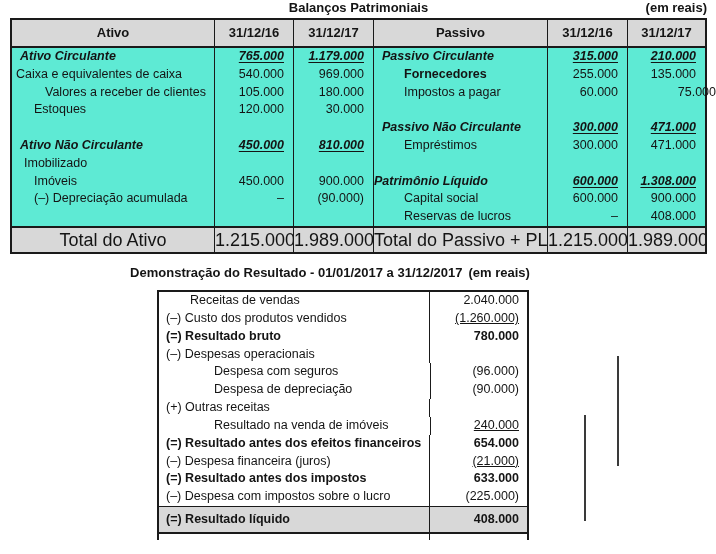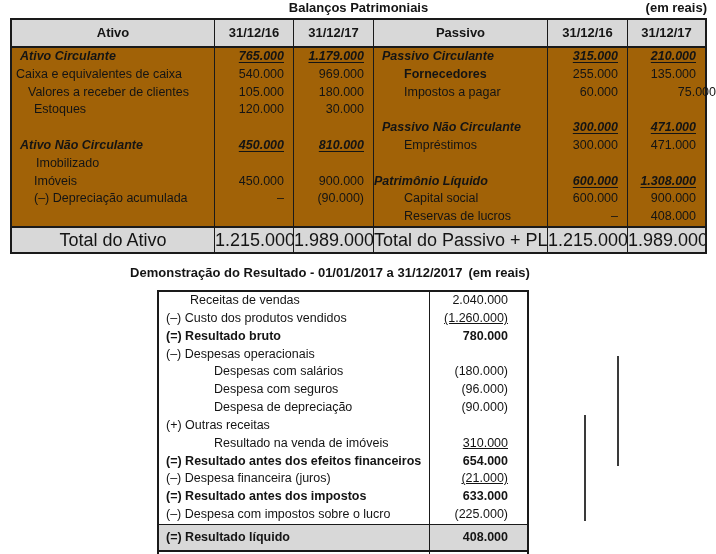--- a/index.html
+++ b/index.html
@@ -8,21 +8,21 @@
   
   .bs-title{position:absolute;left:10px;top:0;width:697px;text-align:center;
             font-size:13px;font-weight:bold;line-height:16px;}
   .bs-unit{position:absolute;right:9px;top:0;font-size:13px;font-weight:bold;line-height:16px;}
   .dre-title{position:absolute;left:110px;top:265px;width:440px;text-align:center;
              font-size:13px;font-weight:bold;line-height:16px;}
   .dre-title .suffix{margin-left:6px;}
 
   
   .bs-table{position:absolute;left:10px;top:18px;width:697px;box-sizing:border-box;
-            border:2px solid var(--line);background:#a16207;}
+            border:2px solid var(--line);background:#5eead4;}
   .bs-header{display:flex;height:26px;line-height:26px;background:var(--gray);
              border-bottom:2px solid var(--line);font-weight:bold;font-size:13px;text-align:center;}
   .bs-body{display:flex;}
   .bs-col{display:flex;flex-direction:column;}
   .bs-row{display:flex;height:17.8px;line-height:17.8px;font-size:12.5px;}
   .bs-total{display:flex;height:24px;line-height:24px;background:var(--gray);
             border-top:2px solid var(--line);font-weight:normal;font-size:18px;}
   .cell{box-sizing:border-box;white-space:nowrap;overflow:hidden;}
   .bl{border-left:1px solid var(--line);}
   .val{text-align:right;padding-right:9px;}
@@ -31,21 +31,21 @@
   .ctr{text-align:center;}
 
   
   .dre-table{position:absolute;left:157px;top:290px;width:372px;box-sizing:border-box;
              border:2px solid var(--line);border-bottom:none;background:#fff;}
   .dre-row{display:flex;height:17.85px;line-height:17.85px;font-size:12.5px;}
   .dre-row.gray{background:var(--gray);height:25px;line-height:25px;
                 border-top:1px solid var(--line);border-bottom:2px solid var(--line);}
   .dre-label{box-sizing:border-box;width:282px;white-space:nowrap;overflow:hidden;}
   .dre-val{box-sizing:border-box;width:102px;border-left:1px solid var(--line);
-           text-align:right;padding-right:19px;white-space:nowrap;}
+           text-align:right;padding-right:8px;white-space:nowrap;}
   .dre-sliver{display:flex;height:6px;}
   .b{font-weight:bold;}
   .u{text-decoration:underline;text-underline-offset:1px;}
   .ind0{padding-left:7px;}  .ind1{padding-left:31px;}  .ind2{padding-left:55px;}
 
   
   .artifact{position:absolute;width:2px;background:#3a3a3a;}
   .artifact.a{left:584px;top:415px;height:106px;}
   .artifact.b{left:617px;top:356px;height:110px;}
 </style>
@@ -70,41 +70,41 @@
           <div class="cell sec" style="width: 202px; padding-left: 8px;">Ativo Circulante</div>
           <div class="cell bl val sec-val" style="width: 79px;">765.000</div>
           <div class="cell bl val sec-val" style="width: 80px;">1.179.000</div>
         </div>
         <div class="bs-row">
           <div class="cell" style="width: 202px; padding-left: 4px;">Caixa e equivalentes de caixa</div>
           <div class="cell bl val" style="width: 79px;">540.000</div>
           <div class="cell bl val" style="width: 80px;">969.000</div>
         </div>
         <div class="bs-row">
-          <div class="cell" style="width: 202px; padding-left: 16px;">Valores a receber de clientes</div>
+          <div class="cell" style="width: 202px; padding-left: 33px;">Valores a receber de clientes</div>
           <div class="cell bl val" style="width: 79px;">105.000</div>
           <div class="cell bl val" style="width: 80px;">180.000</div>
         </div>
         <div class="bs-row">
           <div class="cell" style="width: 202px; padding-left: 22px;">Estoques</div>
           <div class="cell bl val" style="width: 79px;">120.000</div>
           <div class="cell bl val" style="width: 80px;">30.000</div>
         </div>
         <div class="bs-row">
           <div class="cell" style="width: 202px; padding-left: 8px;"></div>
           <div class="cell bl val" style="width: 79px;"></div>
           <div class="cell bl val" style="width: 80px;"></div>
         </div>
         <div class="bs-row">
           <div class="cell sec" style="width: 202px; padding-left: 8px;">Ativo Não Circulante</div>
           <div class="cell bl val sec-val" style="width: 79px;">450.000</div>
           <div class="cell bl val sec-val" style="width: 80px;">810.000</div>
         </div>
         <div class="bs-row">
-          <div class="cell" style="width: 202px; padding-left: 24px;">Imobilizado</div>
+          <div class="cell" style="width: 202px; padding-left: 12px;">Imobilizado</div>
           <div class="cell bl val" style="width: 79px;"></div>
           <div class="cell bl val" style="width: 80px;"></div>
         </div>
         <div class="bs-row">
           <div class="cell" style="width: 202px; padding-left: 22px;">Imóveis</div>
           <div class="cell bl val" style="width: 79px;">450.000</div>
           <div class="cell bl val" style="width: 80px;">900.000</div>
         </div>
         <div class="bs-row">
           <div class="cell" style="width: 202px; padding-left: 22px;">(–) Depreciação acumulada</div>
@@ -196,38 +196,34 @@
       </div>
       <div class="dre-row">
         <div class="dre-label ind0 b">(=) Resultado bruto</div>
         <div class="dre-val b">780.000</div>
       </div>
       <div class="dre-row">
         <div class="dre-label ind0">(–) Despesas operacionais</div>
         <div class="dre-val"></div>
       </div>
       <div class="dre-row">
-        <div class="dre-label ind2">Despesas com salários</div>
-        <div class="dre-val">(180.000)</div>
-      </div>
-      <div class="dre-row">
         <div class="dre-label ind2">Despesa com seguros</div>
         <div class="dre-val">(96.000)</div>
       </div>
       <div class="dre-row">
         <div class="dre-label ind2">Despesa de depreciação</div>
         <div class="dre-val">(90.000)</div>
       </div>
       <div class="dre-row">
         <div class="dre-label ind0">(+) Outras receitas</div>
         <div class="dre-val"></div>
       </div>
       <div class="dre-row">
         <div class="dre-label ind2">Resultado na venda de imóveis</div>
-        <div class="dre-val u">310.000</div>
+        <div class="dre-val u">240.000</div>
       </div>
       <div class="dre-row">
         <div class="dre-label ind0 b">(=) Resultado antes dos efeitos financeiros</div>
         <div class="dre-val b">654.000</div>
       </div>
       <div class="dre-row">
         <div class="dre-label ind0">(–) Despesa financeira (juros)</div>
         <div class="dre-val u">(21.000)</div>
       </div>
       <div class="dre-row">

